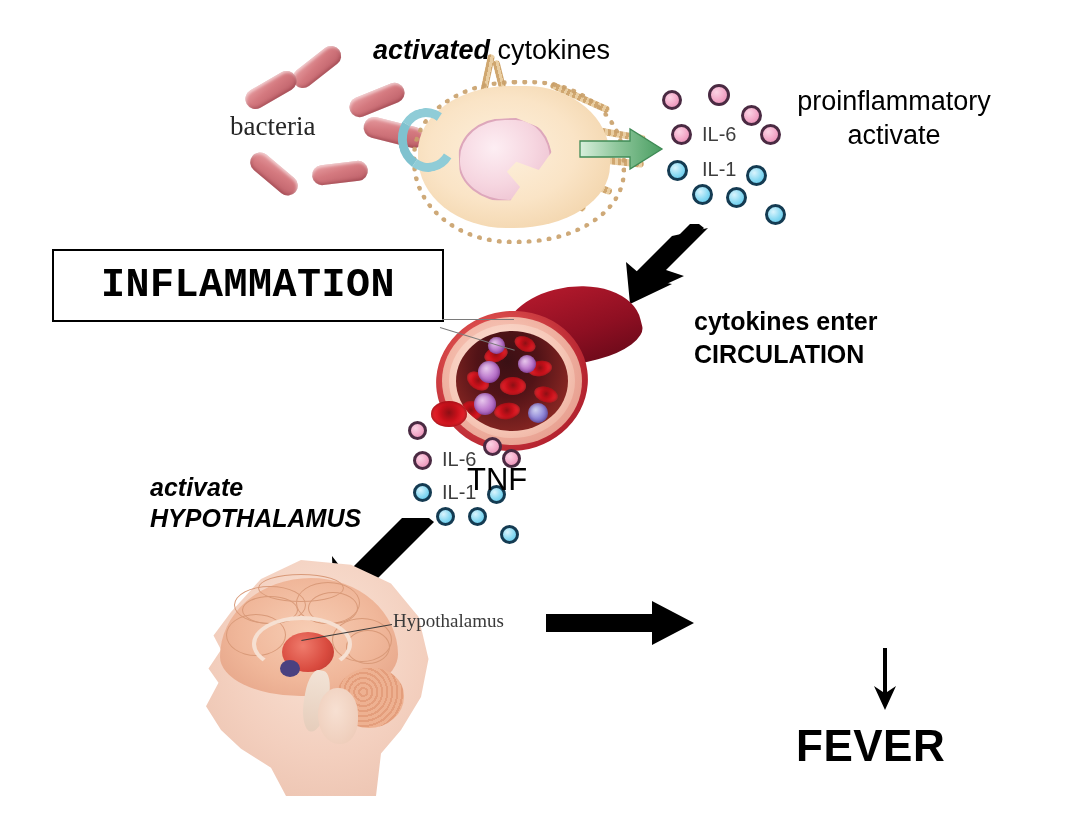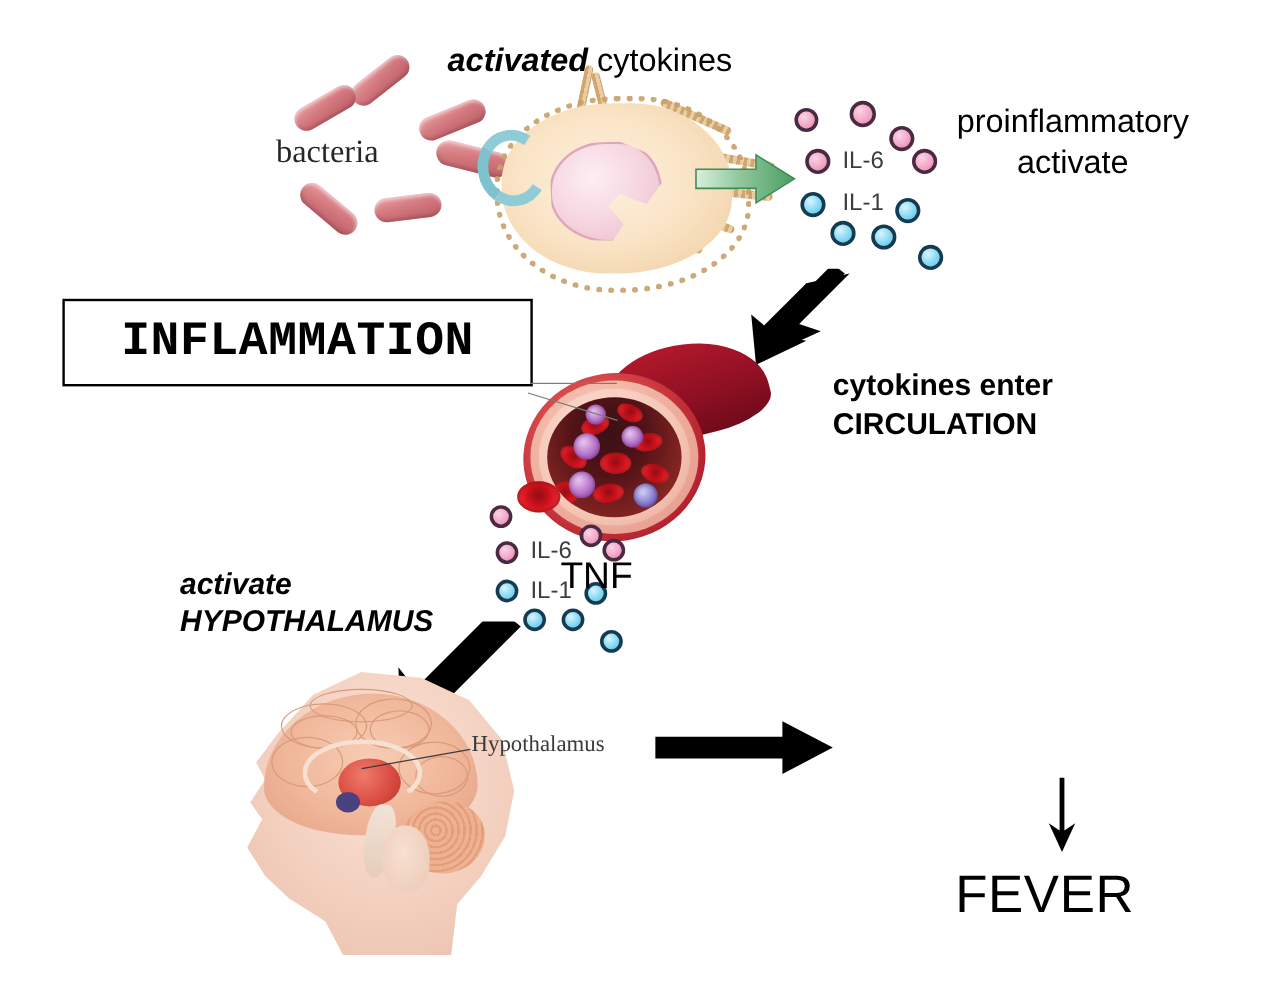--- a/index.html
+++ b/index.html
@@ -22,21 +22,21 @@
   
   #lbl-infected-tissue{left:46px;top:82px;font-size:30px;font-weight:bold;text-align:right;width:180px;letter-spacing:.2px;}
   #lbl-bacteria{left:230px;top:111px;font-size:27px;color:#262626;font-family:"Liberation Serif", serif;}
   #lbl-phagocyte{left:373px;top:35px;font-size:27px;}
   #lbl-phagocyte i{font-style:italic;font-weight:bold;}
   #lbl-cytokines{left:781px;top:85px;font-size:27px;text-align:center;width:226px;line-height:1.25;}
   #lbl-circulation{left:694px;top:305px;font-size:25px;font-weight:bold;line-height:1.3;}
   #lbl-activate-hyp{left:150px;top:472px;font-size:25px;font-weight:bold;width:232px;line-height:1.25;font-style:italic;}
   #lbl-hypothalamus{left:393px;top:610px;font-size:19px;font-family:"Liberation Serif", serif;color:#3a3a3a;}
   #lbl-prostaglandins{left:703px;top:608px;font-size:27px;}
-  #lbl-fever{left:796px;top:721px;font-size:44px;font-weight:normal;letter-spacing:.5px;}
+  #lbl-fever{left:796px;top:721px;font-size:44px;font-weight:bold;letter-spacing:.5px;}
 
   
   #box-inflammation{
     left:52px;top:249px;width:388px;height:69px;
     border:2px solid #000;background:#fff;
     display:flex;align-items:center;justify-content:center;
   }
   #box-inflammation span{font-size:40px;font-weight:bold;letter-spacing:.5px;font-family:Liberation Mono, monospace;}
 
   

